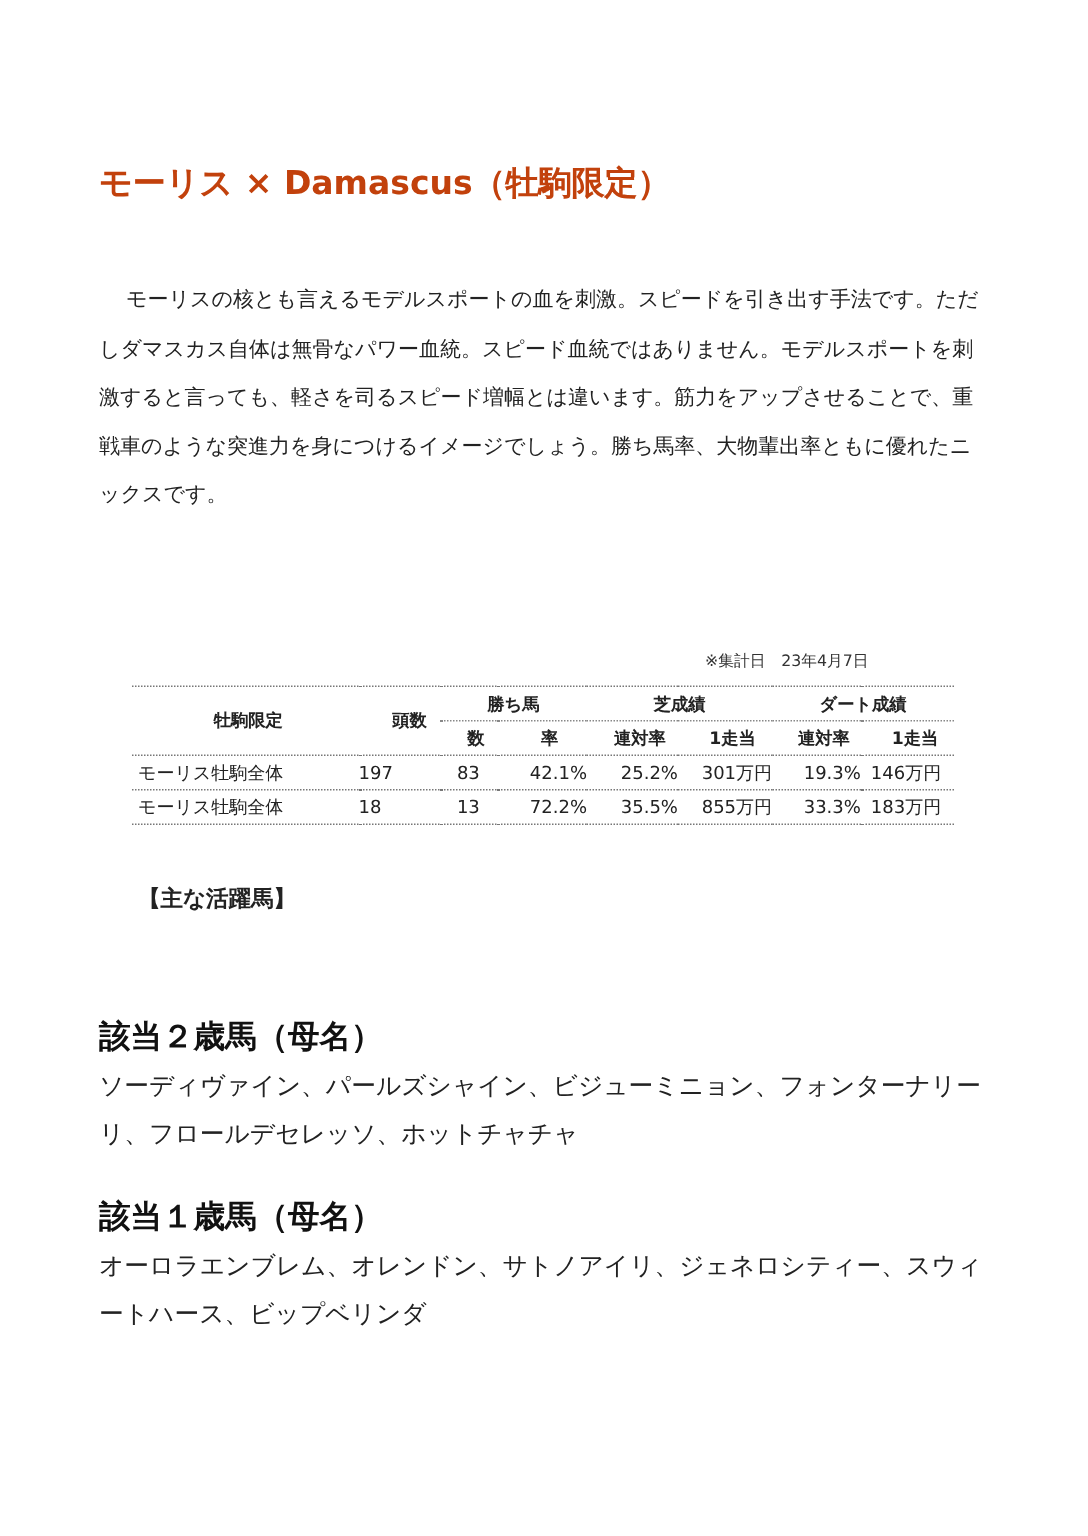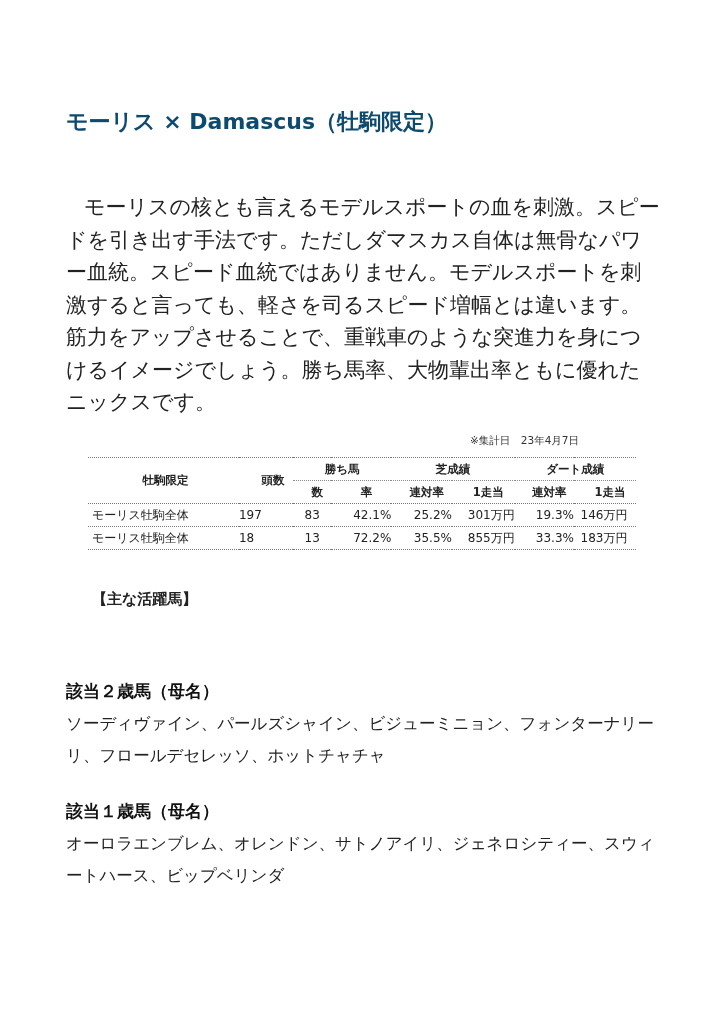--- a/index.html
+++ b/index.html
@@ -16,28 +16,28 @@
       overflow: hidden;
     }
     .title {
       position: absolute;
       left: 66px;
       top: 92px;
       font-size: 22px;
       font-weight: bold;
       letter-spacing: 0px;
       white-space: nowrap;
-      color: #0c4a6e;
+      color: #c2410c;
     }
     .intro {
       position: absolute;
       left: 66px;
       top: 170px;
       width: 594px;
-      font-size: 21px;
+      font-size: 14px;
       line-height: 32.5px;
       text-indent: 18px;
       color: #222;
       word-break: break-all;
     }
     .date-note {
       position: absolute;
       left: 470px;
       top: 434px;
       font-size: 10.5px;
@@ -103,21 +103,21 @@
       margin-top: 31px;
     }
     .notable .label { font-weight: bold; }
     .section {
       position: absolute;
       left: 66px;
       width: 600px;
     }
     .section h2 {
       margin: 0;
-      font-size: 17px;
+      font-size: 21px;
       font-weight: bold;
       color: #111;
       line-height: 22px;
     }
     .section p {
       margin: 6px 0 0 0;
       font-size: 16.5px;
       line-height: 32px;
       color: #222;
       word-break: break-all;

